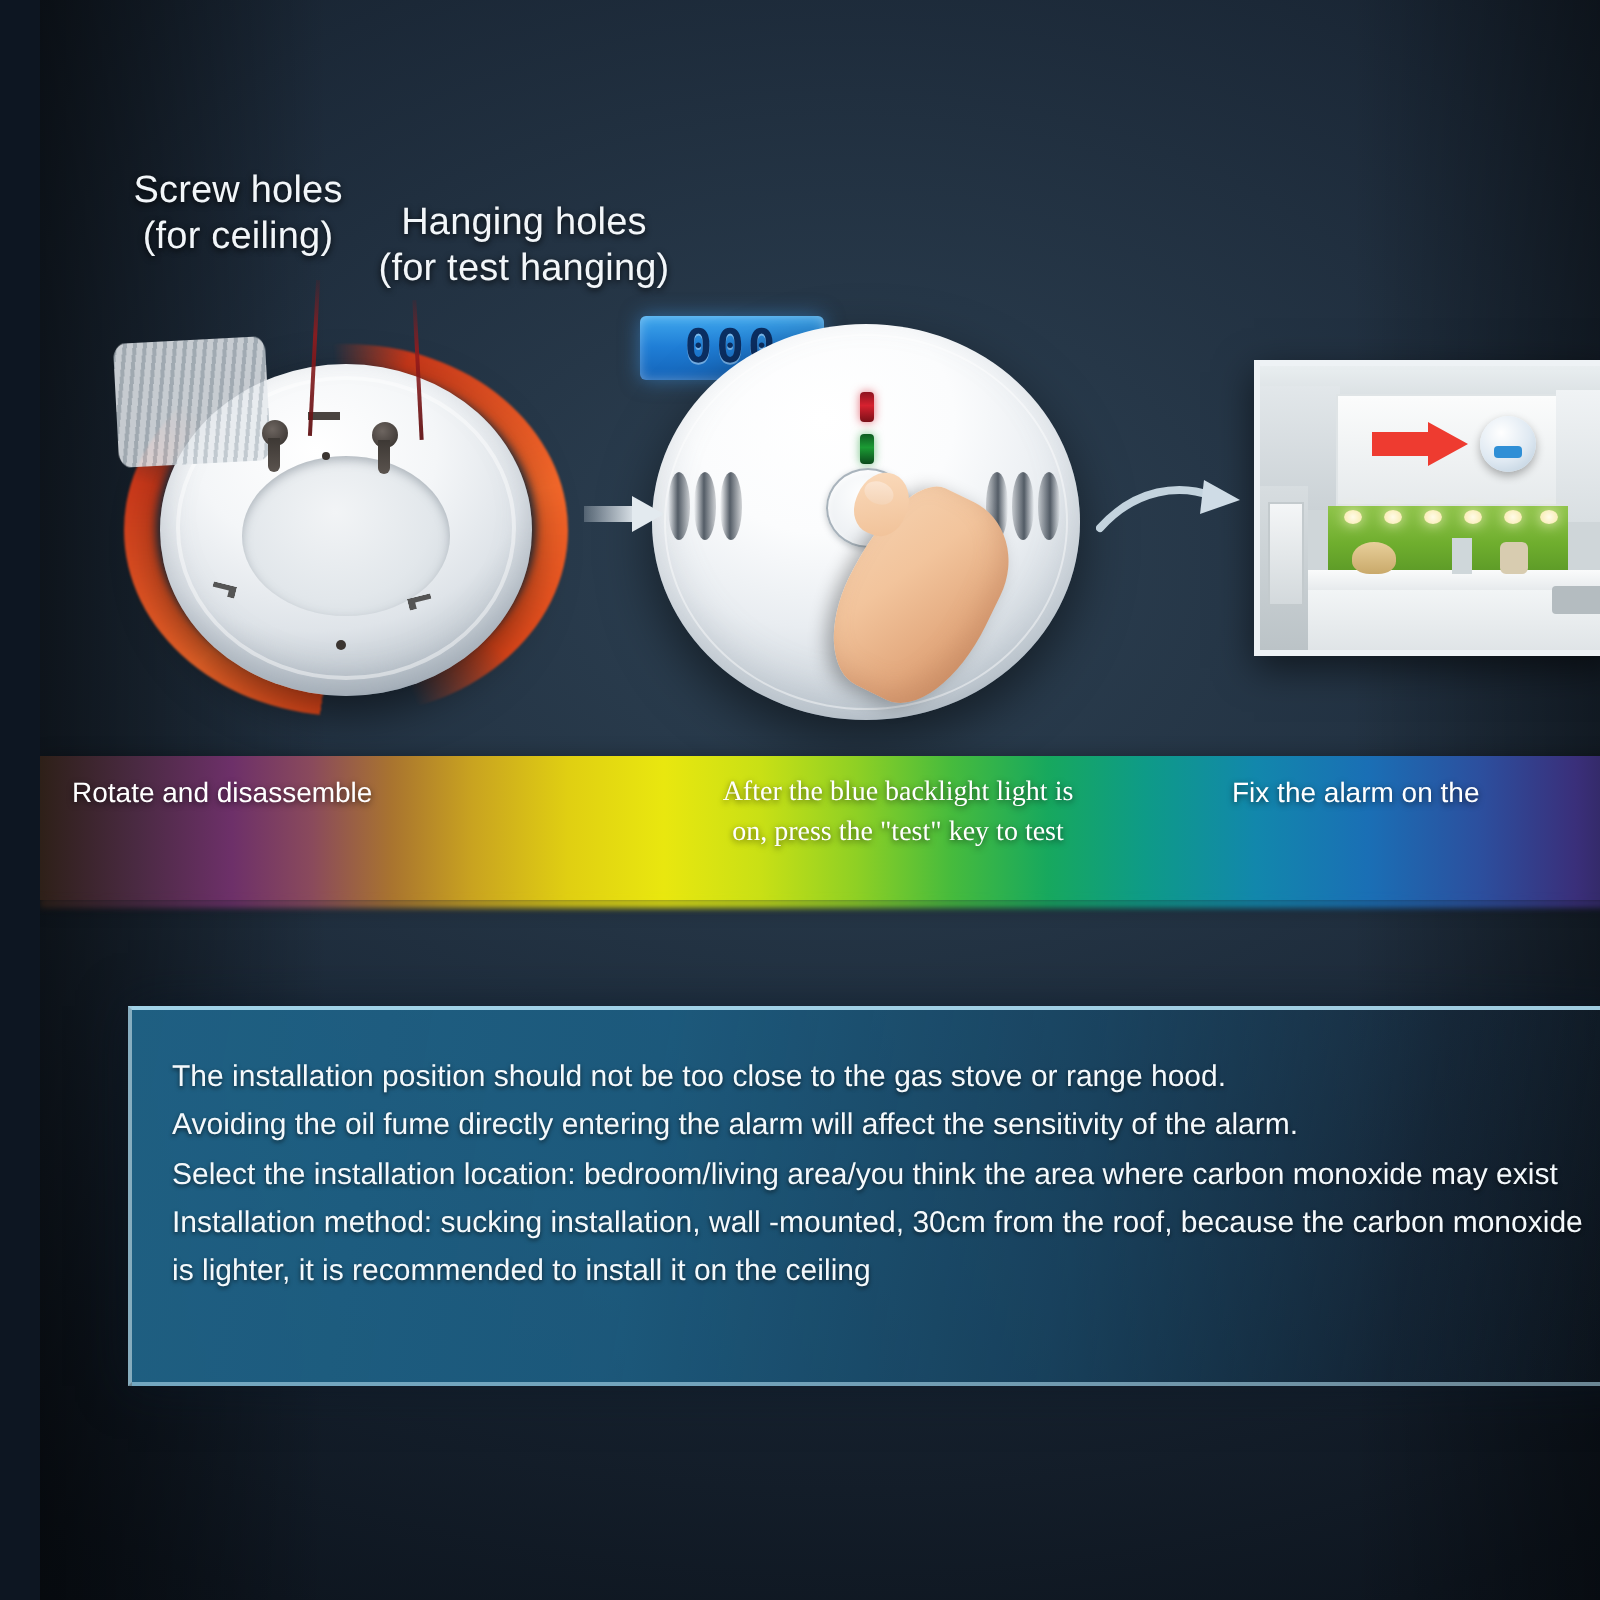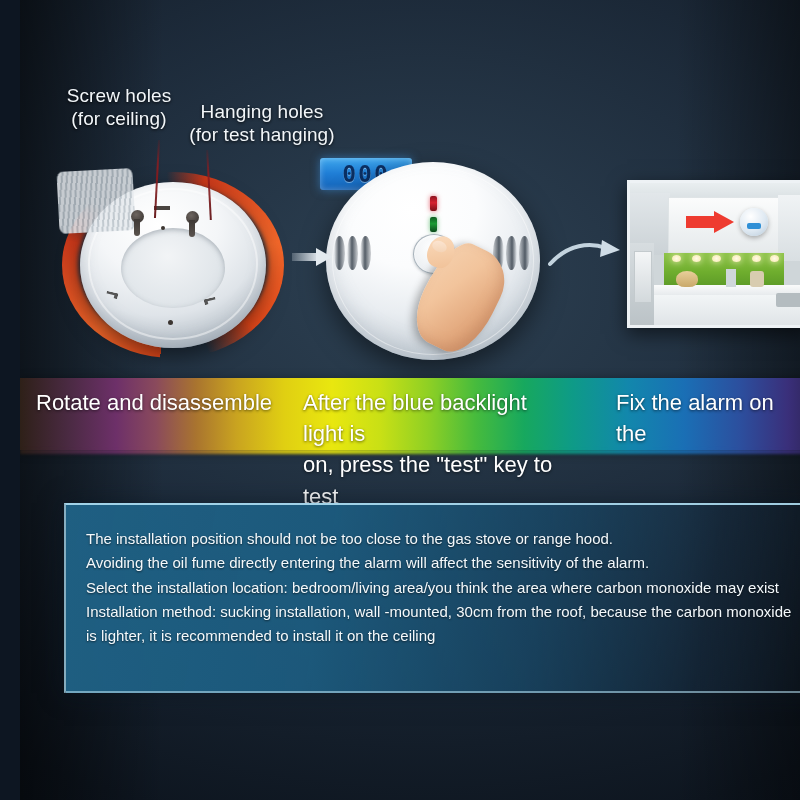--- a/index.html
+++ b/index.html
@@ -146,24 +146,24 @@
   
   #band{position:absolute;left:0;top:378px;width:800px;height:72px;z-index:8;
     background:linear-gradient(90deg,
       #2e2018 0%, #4a2a42 6%, #6d3069 12%, #8a4a5c 17%,
       #a9742f 22%, #c9a320 27%, #e0cf12 33%, #e9e70f 39%,
       #c9e015 45%, #8fd024 51%, #46bb3d 57%, #17a85e 63%,
       #0e9b87 69%, #1287ac 76%, #1a6fb5 83%, #2c4f9e 90%, #3a2f7a 96%, #2b2250 100%);
     box-shadow:0 2px 10px rgba(0,0,0,.45);}
   #band:after{content:"";position:absolute;left:0;right:0;bottom:-4px;height:5px;
     background:inherit;filter:blur(1.5px);opacity:.9;}
-  .cap{position:absolute;top:9px;color:#fff;font-size:22px;line-height:1.42;
+  .cap{position:absolute;top:9px;color:#fff;font-size:14px;line-height:1.42;
     text-shadow:0 1px 3px rgba(0,0,0,.6);}
   #cap1{left:16px;width:265px;text-align:left;}
-  #cap2{left:283px;width:270px;text-align:left;}
+  #cap2{left:294px;width:270px;text-align:center;font-family:Liberation Serif, serif;}
   #cap3{left:596px;width:190px;text-align:left;}
 
   
   #infobox{position:absolute;left:44px;top:503px;width:756px;height:190px;z-index:8;
     background:linear-gradient(100deg,rgba(31,98,134,.96) 0%,rgba(28,92,128,.93) 34%,
                rgba(24,72,103,.8) 62%,rgba(19,44,66,.45) 84%,rgba(16,30,45,.1) 100%);
     border-top:2px solid rgba(176,224,244,.9);
     border-left:2px solid rgba(176,224,244,.75);
     border-bottom:2px solid rgba(186,226,244,.55);
     box-shadow:0 0 22px rgba(10,22,34,.55);

